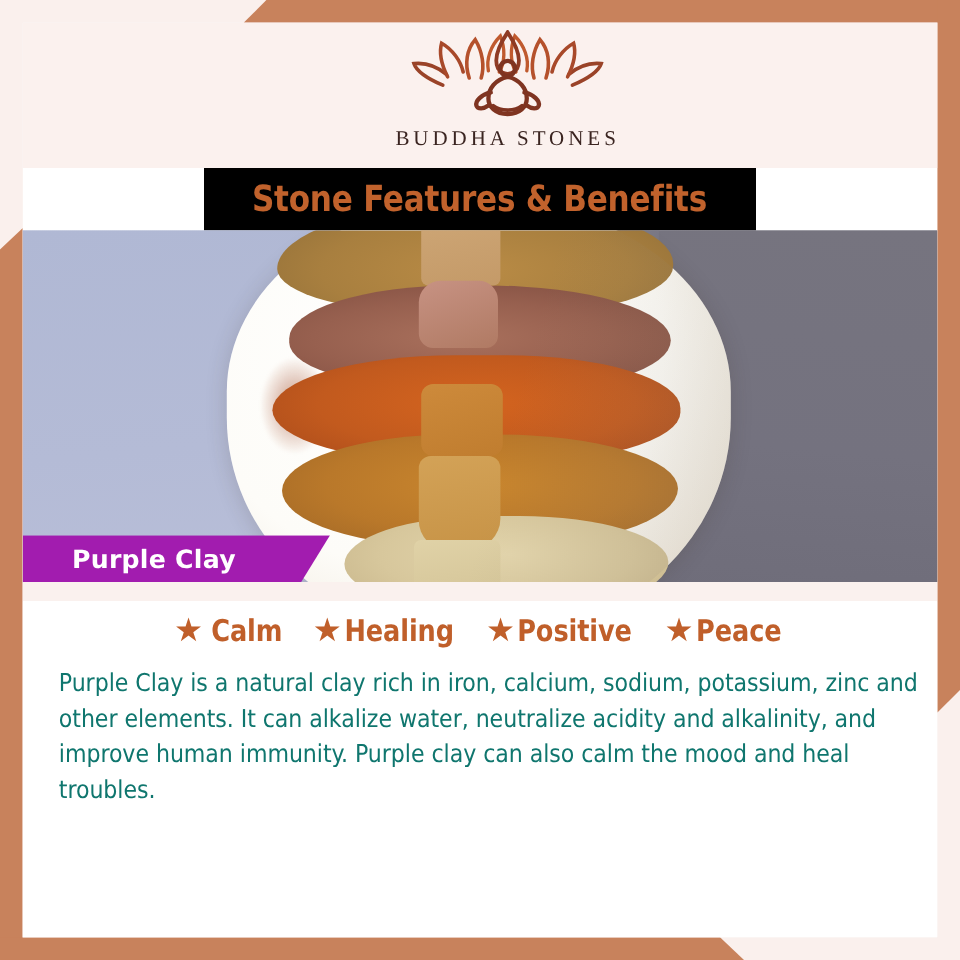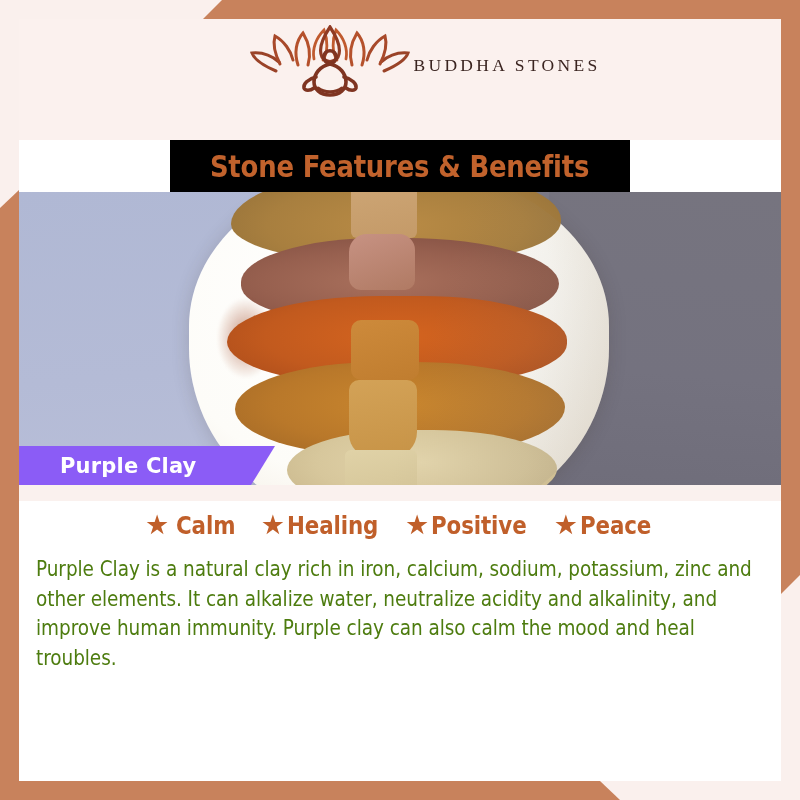--- a/index.html
+++ b/index.html
@@ -36,21 +36,21 @@
     position:absolute; left:19px; top:19px; right:19px; bottom:19px;
     background:#ffffff;
   }
 
   
   #header {
     position:absolute; left:19px; top:19px; width:762px; height:121px;
     background:#fbf1ee;
     display:flex; flex-direction:column; align-items:center; justify-content:flex-start;
   }
-  #logo-block { margin-top:6px; display:flex; flex-direction:row; align-items:center;margin-left:46px; }
+  #logo-block { margin-top:6px; display:flex; flex-direction:column; align-items:center;margin-left:46px; }
   #logo-mark { width:168px; height:78px; display:block; }
   #brand-name {
     font-family:"Liberation Serif", serif;
     font-size:17.5px; letter-spacing:3.3px; color:#3a2420;
     margin-top:2px; white-space:nowrap;
   }
 
   
   #title-banner {
     position:absolute; left:170px; top:140px; width:460px; height:52px;
@@ -140,21 +140,21 @@
     background:linear-gradient(170deg,#e0d2a7,#d2c295); border-radius:6px; filter:blur(.5px); }
   #powder-speck-left {
     position:absolute; left:198px; top:106px; width:48px; height:80px;
     background:radial-gradient(ellipse at 60% 50%, rgba(170,92,60,.65) 0%, rgba(170,92,60,0) 72%);
     filter:blur(1.2px);
   }
 
   
   #stone-badge {
     position:absolute; left:19px; top:446px; width:256px; height:39px;
-    background:#8b5cf6;
+    background:#a21caf;
     clip-path: polygon(0 0, 256px 0, 232px 39px, 0 39px);
     display:flex; align-items:center;
   }
   #stone-badge-label {
     font-family:"DejaVu Sans","Liberation Sans", sans-serif;
     font-weight:bold; font-size:21px; color:#ffffff;
     margin-left:41px; letter-spacing:.2px; white-space:nowrap;
   }
 
   
@@ -178,23 +178,23 @@
     display:inline-block;
   }
   .benefit-gap-wide { margin-right:7px; }
   .benefit-label {
     font-family:"DejaVu Sans Condensed","Liberation Sans Narrow","Liberation Sans", sans-serif;
     font-weight:bold; font-size:25px; color:#c05f2a;
     letter-spacing:-0.1px;
     transform:scaleX(0.95); transform-origin:left center;
   }
   #description {
-    margin:15px 16px 0 17px;
+    margin:15px 16px 0 30px;
     font-family:"DejaVu Sans Condensed","Liberation Sans Narrow","Liberation Sans", sans-serif;
-    font-size:20.5px; line-height:29.5px; color:#4d7c0f;
+    font-size:20.5px; line-height:29.5px; color:#0f766e;
     letter-spacing:-0.05px;
     text-align:left;
   }
 </style>
 </head>
 <body>
 
 <div id="frame-inner-plate"></div>
 <div id="frame-top-bar"></div>
 <div id="frame-right-bar"></div>

